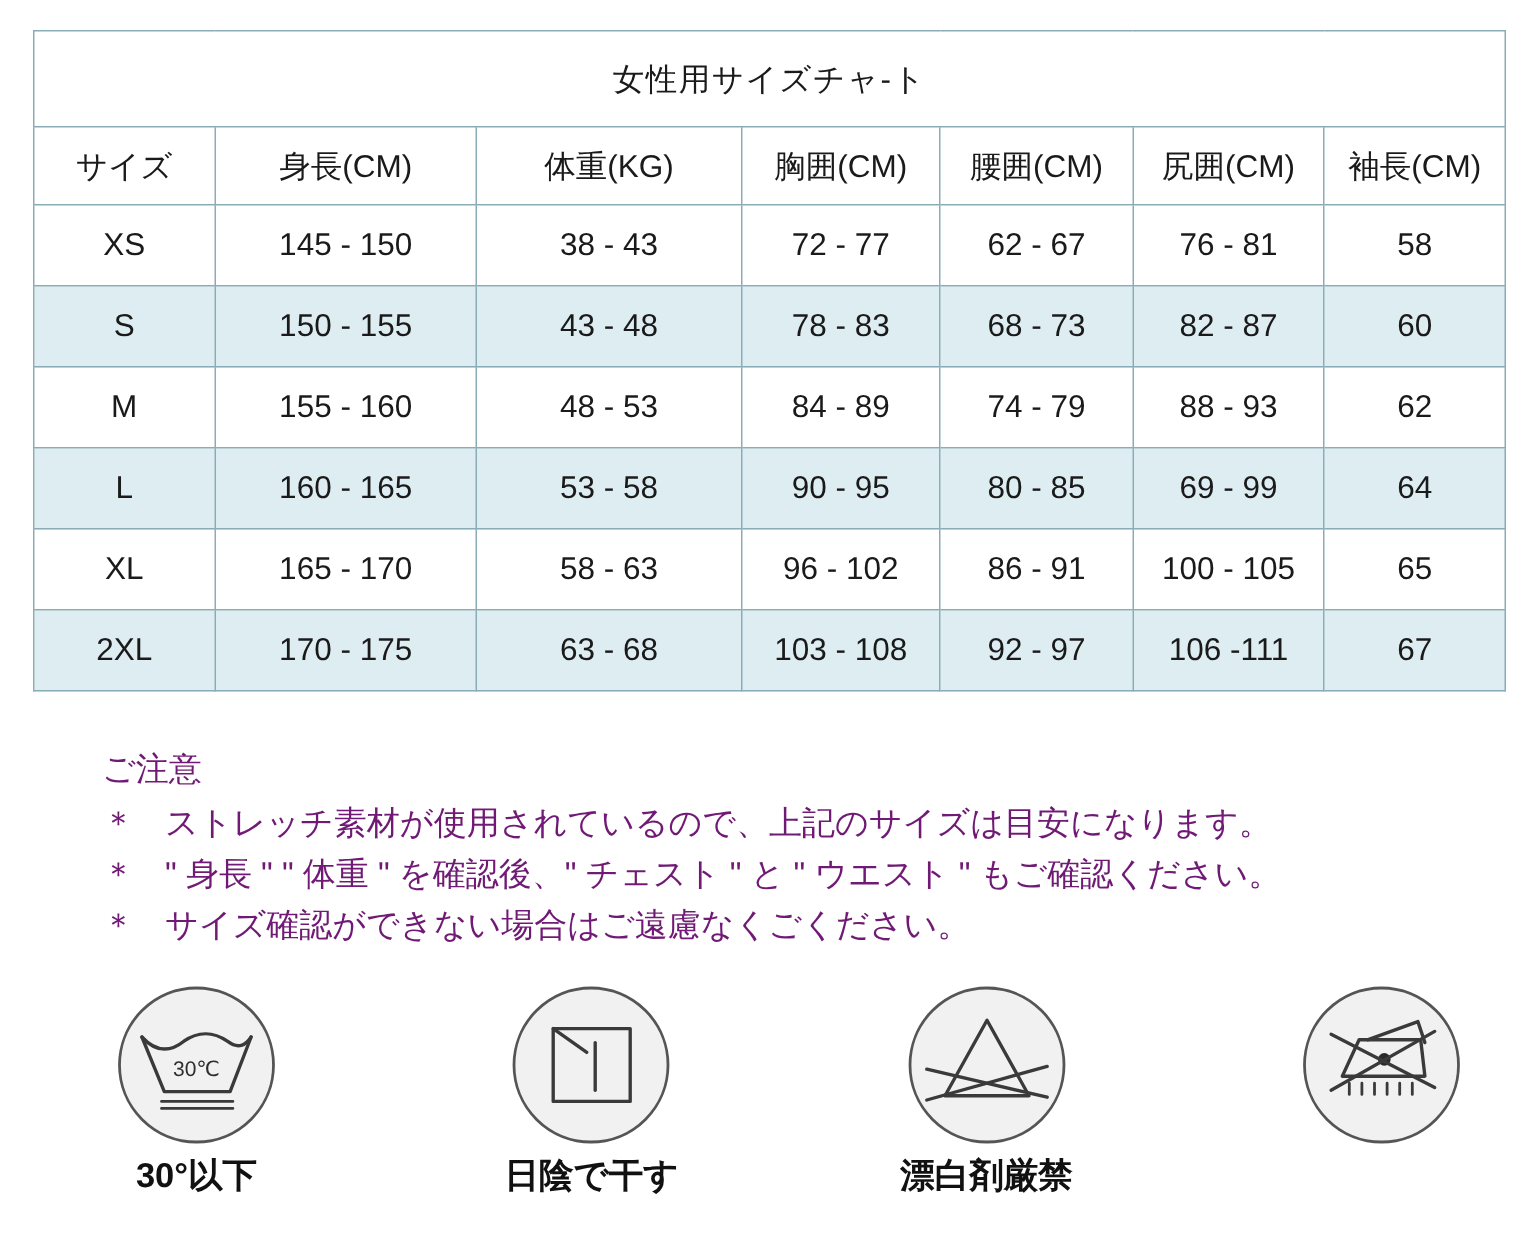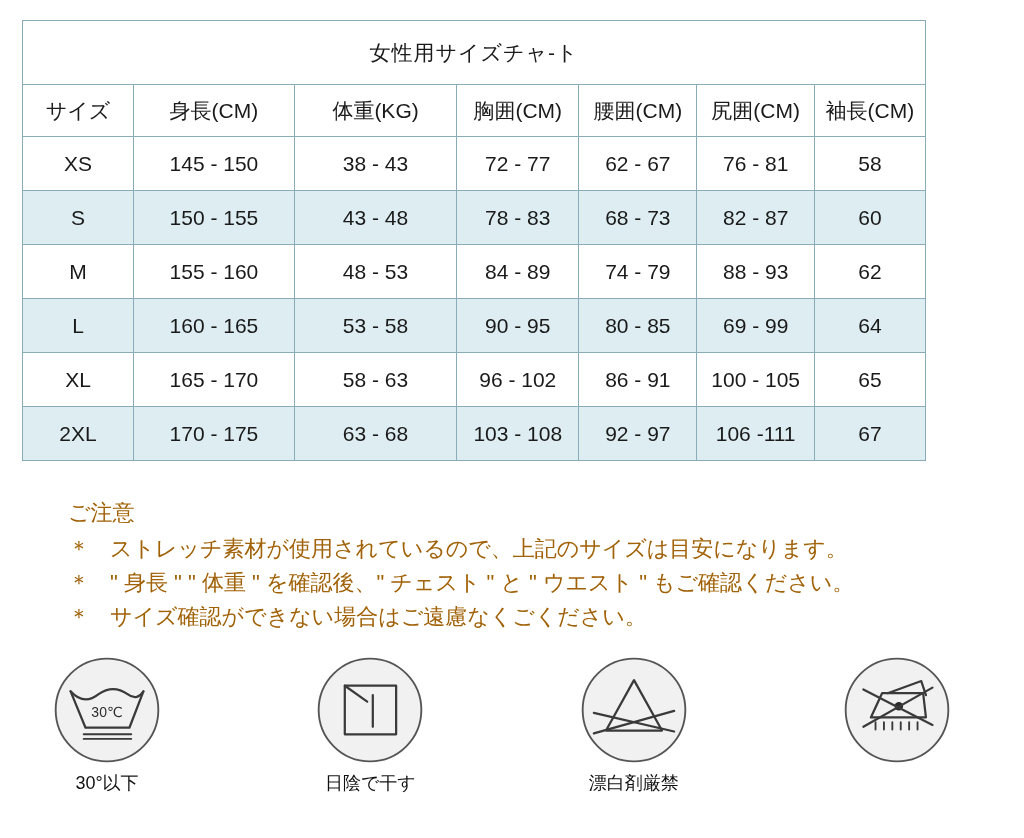--- a/index.html
+++ b/index.html
@@ -10,41 +10,41 @@
     --icon-stroke:#3a3a3a;
   }
   *{box-sizing:border-box;}
   html,body{margin:0;padding:0;background:#fff;}
   .page{
     position:relative;width:1024px;height:838px;background:#fff;
     font-family:"Liberation Sans","DejaVu Sans",sans-serif;color:var(--text);
     overflow:hidden;
   }
   table.size-chart{
-    position:absolute;left:22px;top:20px;width:904px;
+    position:absolute;left:22px;top:20px;width:982px;
     border-collapse:collapse;table-layout:fixed;background:#fff;
   }
   table.size-chart th,table.size-chart td{
     border:1px solid var(--border);
     text-align:center;vertical-align:middle;
     font-size:21px;font-weight:400;color:var(--text);
     padding:0;
   }
   th.chart-title{height:64px;font-size:29px;font-weight:700;color:#000;letter-spacing:1px;}
   tr.header-row th{height:52px;}
   tbody td{height:54px;}
   tr.alt{background:var(--row-alt);}
-  .notes{position:absolute;left:68px;top:497px;font-size:22px;line-height:32px;color:#a16207;}
+  .notes{position:absolute;left:68px;top:497px;font-size:22px;line-height:32px;color:#701a75;}
   .notes-heading{margin-bottom:4px;}
   .note-line{display:flex;margin-top:2px;}
   .note-bullet{width:42px;flex:0 0 42px;}
-  .care{position:absolute;left:28px;top:654px;width:948px;display:flex;justify-content:space-between;}
+  .care{position:absolute;left:52px;top:654px;width:948px;display:flex;justify-content:space-between;}
   .care-item{display:flex;flex-direction:column;align-items:center;width:158px;}
   .care-item svg{width:112px;height:112px;display:block;}
-  .care-label{margin-top:2px;font-size:18px;font-weight:400;line-height:30px;text-align:right;color:#111;white-space:nowrap;}
+  .care-label{margin-top:2px;font-size:23px;font-weight:700;line-height:30px;text-align:right;color:#111;white-space:nowrap;}
   .icon-bg{fill:var(--icon-fill);stroke:#555;stroke-width:2;}
   .ln{fill:none;stroke:var(--icon-stroke);stroke-width:2.4;stroke-linecap:round;stroke-linejoin:round;}
   .ln-thin{fill:none;stroke:var(--icon-stroke);stroke-width:2;stroke-linecap:round;stroke-linejoin:round;}
   .temp-text{font-size:15px;fill:#2e2e2e;font-weight:400;}
 </style>
 </head>
 <body>
 
 <div class="page">
 

